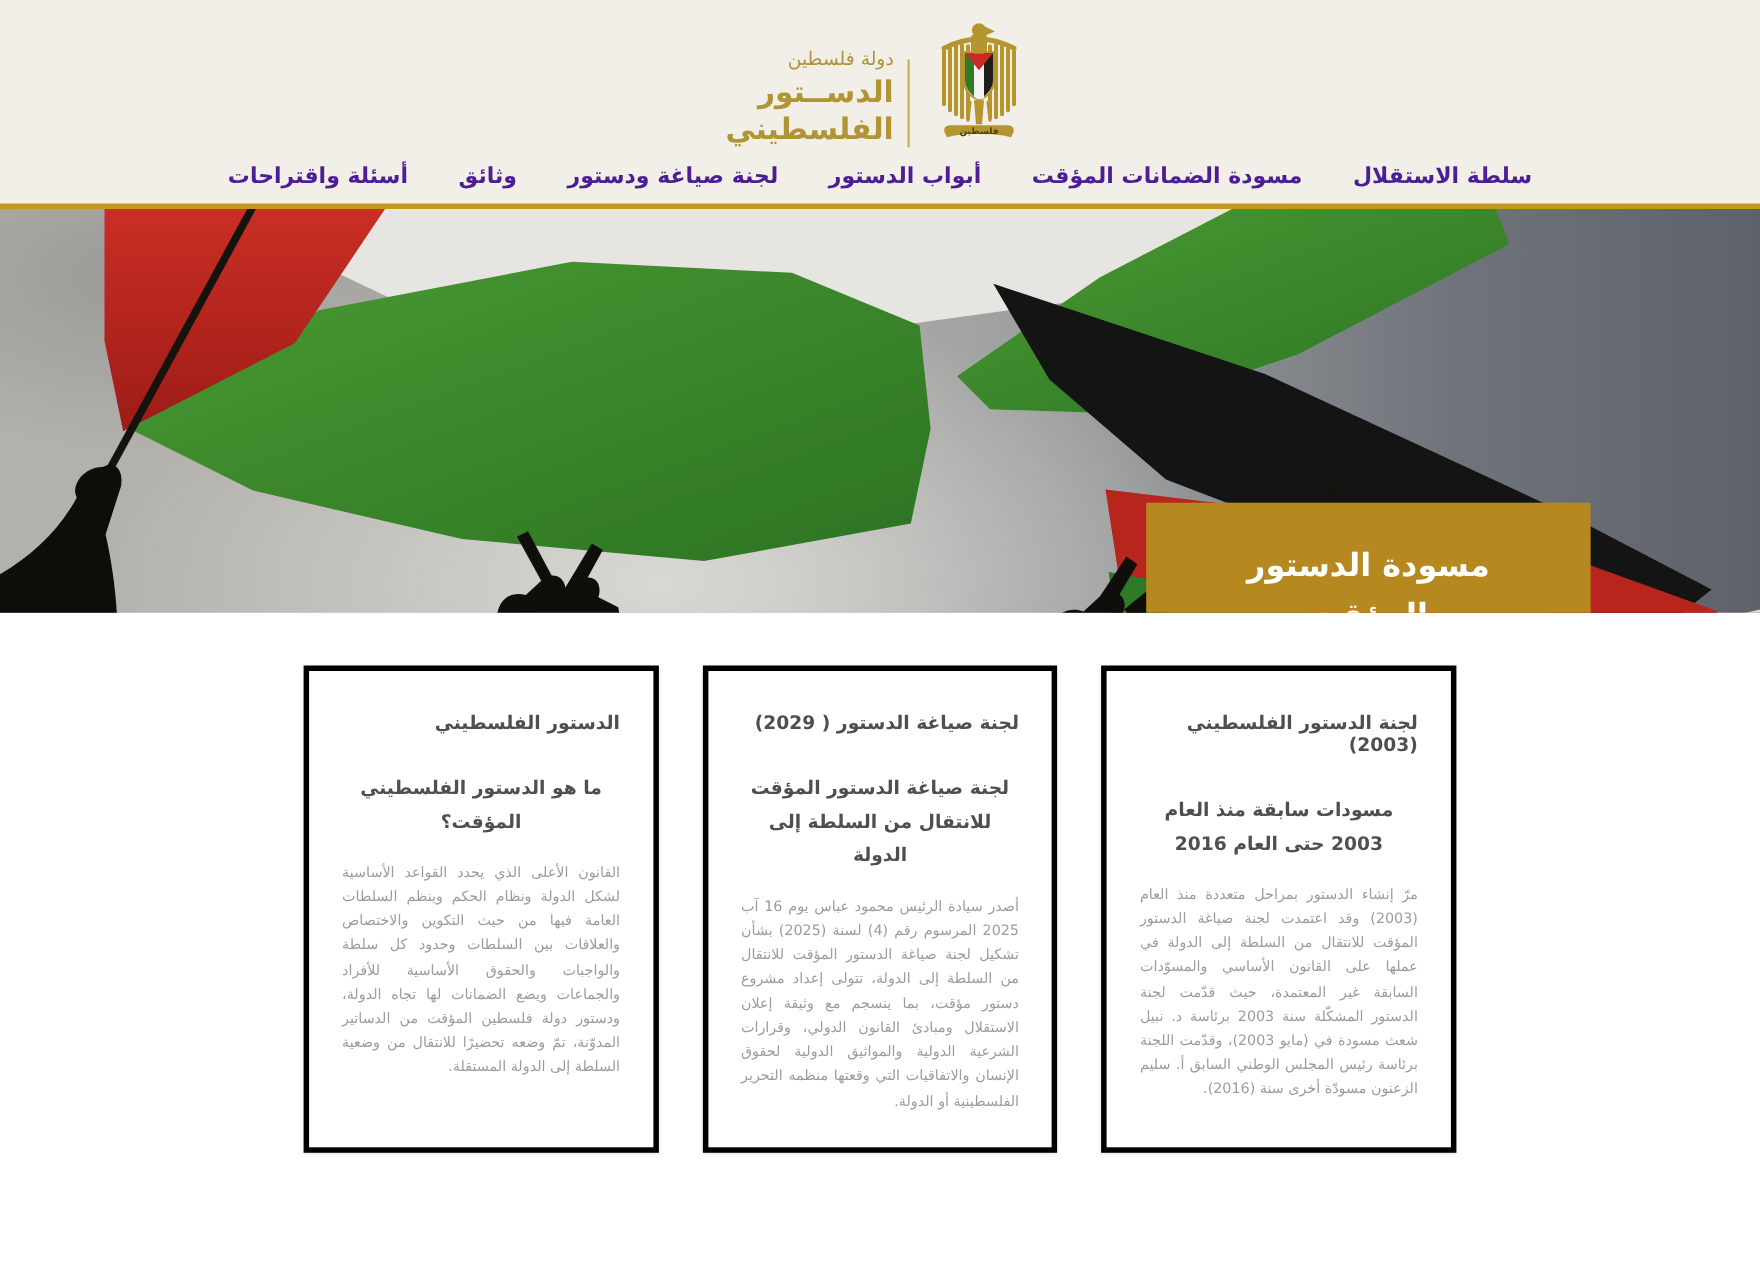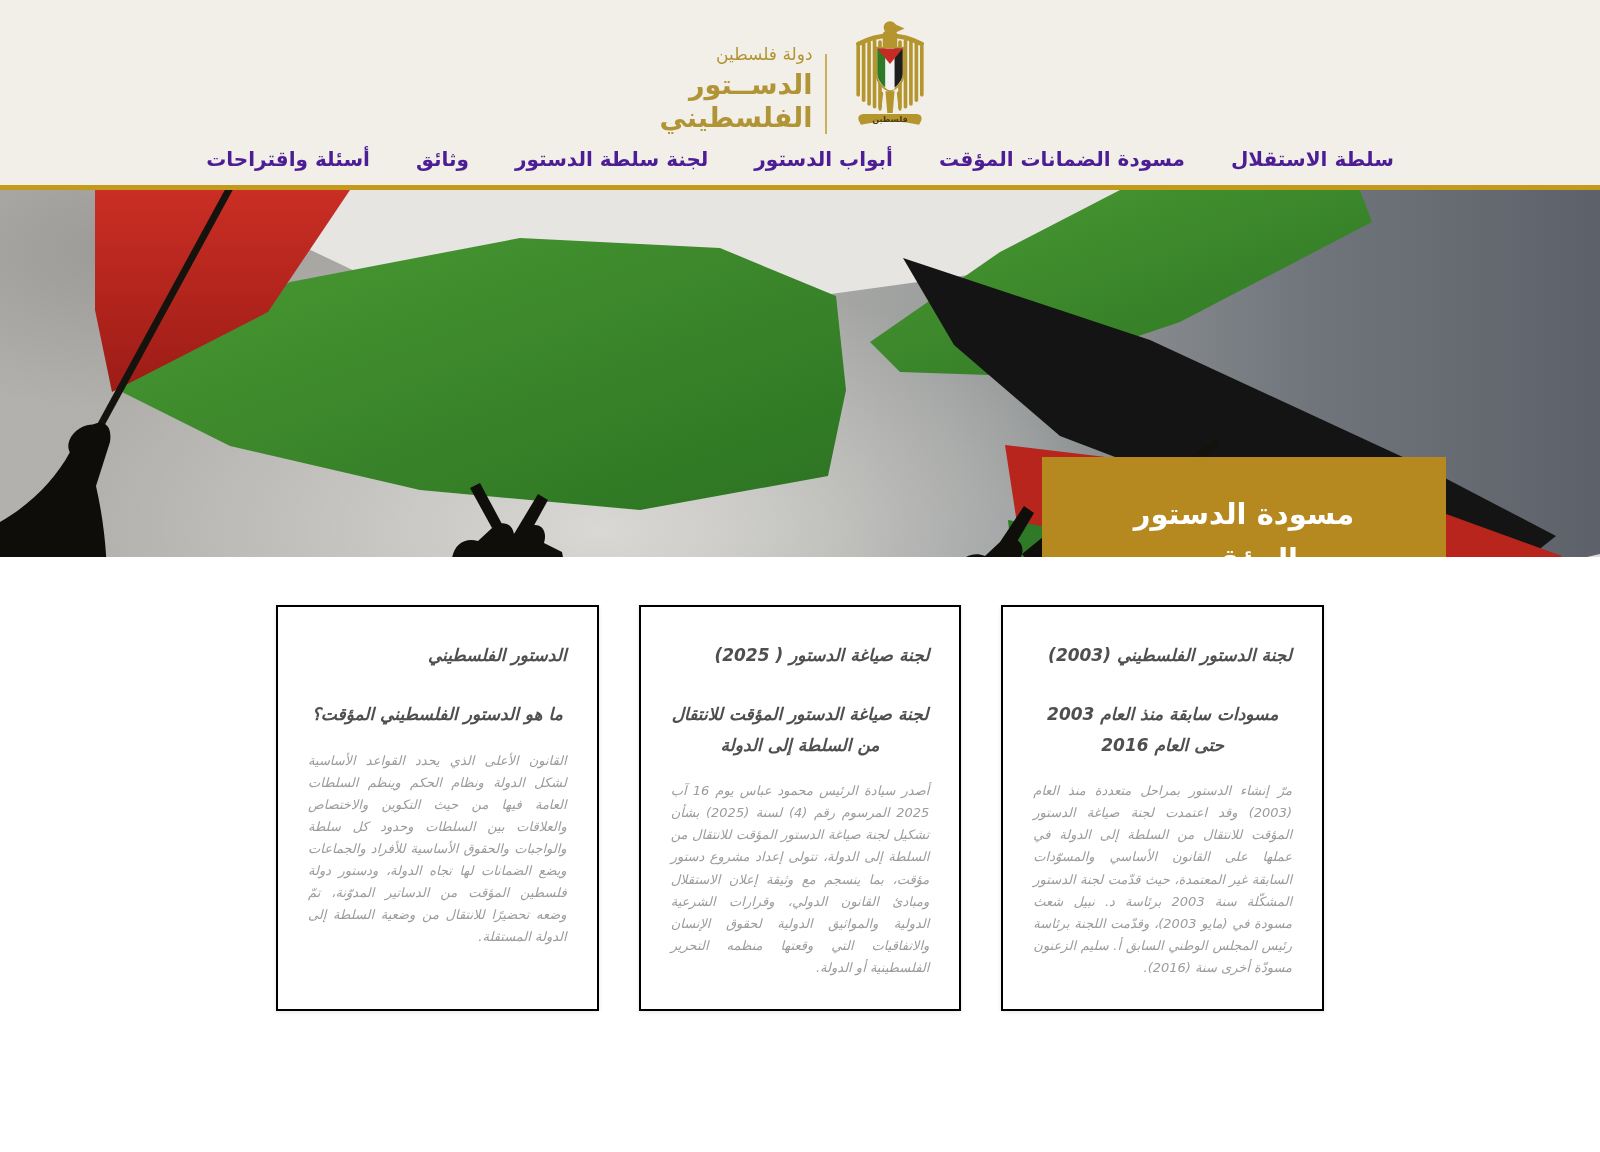--- a/index.html
+++ b/index.html
@@ -24,22 +24,22 @@
     color:#fff;display:flex;flex-direction:column;justify-content:center;
     text-align:center;font-size:29px;font-weight:bold;line-height:1.55;direction:rtl;
   }
   .dots{position:absolute;left:243px;top:376px;display:flex;align-items:center;gap:12px;}
   .dot{width:21px;height:21px;border-radius:50%;background:#f4f4f2;}
   .dot.active{background:#c79a17;width:23px;height:23px;}
   
   .content{padding-top:48px;background:#fff;}
   .cards{width:1048px;margin:0 auto;display:flex;direction:rtl;gap:40px;align-items:stretch;}
   .card{
-    flex:1;background:#fff;border:2px solid #000000;box-shadow:0 1px 4px rgba(0,0,0,.10);
-    padding:38px 30px 30px;direction:rtl;box-sizing:border-box;font-style:italic;
+    flex:1;background:#fff;border:5px solid #000000;box-shadow:0 1px 4px rgba(0,0,0,.10);
+    padding:38px 30px 30px;direction:rtl;box-sizing:border-box;
   }
   .card-title{font-size:17px;font-weight:bold;color:#4f4f4f;text-align:right;margin:0 0 34px;}
   .card-subtitle{font-size:17px;font-weight:bold;color:#4f4f4f;text-align:center;line-height:1.8;margin:0 0 20px;}
   .card-body{font-size:13px;color:#9c9c9c;text-align:justify;line-height:1.7;margin:0;}
 </style>
 </head>
 <body>
 
 <div class="header">
   <div class="logo-row">
@@ -79,21 +79,21 @@
       <line x1="64" y1="84" x2="66" y2="102" stroke="#b5952e" stroke-width="3" stroke-linecap="round"></line>
 
       <path d="M26,107 L84,107 C89,107 91,111 89,115 L87,119 C67,114 43,114 23,119 L21,115 C19,111 21,107 26,107 Z" fill="#b5952e"></path>
       <text x="55" y="116" font-size="9" font-weight="bold" fill="#4a3c0d" text-anchor="middle">فلسطين</text>
     </svg>
   </div>
   <div class="nav">
     <div class="nav-item">سلطة الاستقلال</div>
     <div class="nav-item">مسودة الضمانات المؤقت</div>
     <div class="nav-item">أبواب الدستور</div>
-    <div class="nav-item">لجنة سلطة الدستور</div>
+    <div class="nav-item">لجنة صياغة ودستور</div>
     <div class="nav-item">وثائق</div>
     <div class="nav-item">أسئلة واقتراحات</div>
   </div>
 </div>
 
 <div class="hero">
   <svg width="1600" height="427" viewBox="0 0 1600 427">
     <defs>
       <linearGradient id="sky" x1="0" y1="0" x2="1" y2="0">
         <stop offset="0" stop-color="#b3b1ad"></stop>
@@ -177,21 +177,21 @@
 </div>
 
 <div class="content">
   <div class="cards">
     <div class="card">
       <h3 class="card-title">لجنة الدستور الفلسطيني (2003)</h3>
       <h4 class="card-subtitle">مسودات سابقة منذ العام 2003 حتى العام 2016</h4>
       <p class="card-body">مرّ إنشاء الدستور بمراحل متعددة منذ العام (2003) وقد اعتمدت لجنة صياغة الدستور المؤقت للانتقال من السلطة إلى الدولة في عملها على القانون الأساسي والمسوّدات السابقة غير المعتمدة، حيث قدّمت لجنة الدستور المشكّلة سنة 2003 برئاسة د. نبيل شعث مسودة في (مايو 2003)، وقدّمت اللجنة برئاسة رئيس المجلس الوطني السابق أ. سليم الزعنون مسودّة أخرى سنة (2016).</p>
     </div>
     <div class="card">
-      <h3 class="card-title">لجنة صياغة الدستور ( 2025)</h3>
+      <h3 class="card-title">لجنة صياغة الدستور ( 2029)</h3>
       <h4 class="card-subtitle">لجنة صياغة الدستور المؤقت للانتقال من السلطة إلى الدولة</h4>
       <p class="card-body">أصدر سيادة الرئيس محمود عباس يوم 16 آب 2025 المرسوم رقم (4) لسنة (2025) بشأن تشكيل لجنة صياغة الدستور المؤقت للانتقال من السلطة إلى الدولة، تتولى إعداد مشروع دستور مؤقت، بما ينسجم مع وثيقة إعلان الاستقلال ومبادئ القانون الدولي، وقرارات الشرعية الدولية والمواثيق الدولية لحقوق الإنسان والاتفاقيات التي وقعتها منظمه التحرير الفلسطينية أو الدولة.</p>
     </div>
     <div class="card">
       <h3 class="card-title">الدستور الفلسطيني</h3>
       <h4 class="card-subtitle">ما هو الدستور الفلسطيني المؤقت؟</h4>
       <p class="card-body">القانون الأعلى الذي يحدد القواعد الأساسية لشكل الدولة ونظام الحكم وينظم السلطات العامة فيها من حيث التكوين والاختصاص والعلاقات بين السلطات وحدود كل سلطة والواجبات والحقوق الأساسية للأفراد والجماعات ويضع الضمانات لها تجاه الدولة، ودستور دولة فلسطين المؤقت من الدساتير المدوّنة، تمّ وضعه تحضيرًا للانتقال من وضعية السلطة إلى الدولة المستقلة.</p>
     </div>
   </div>
 </div>

